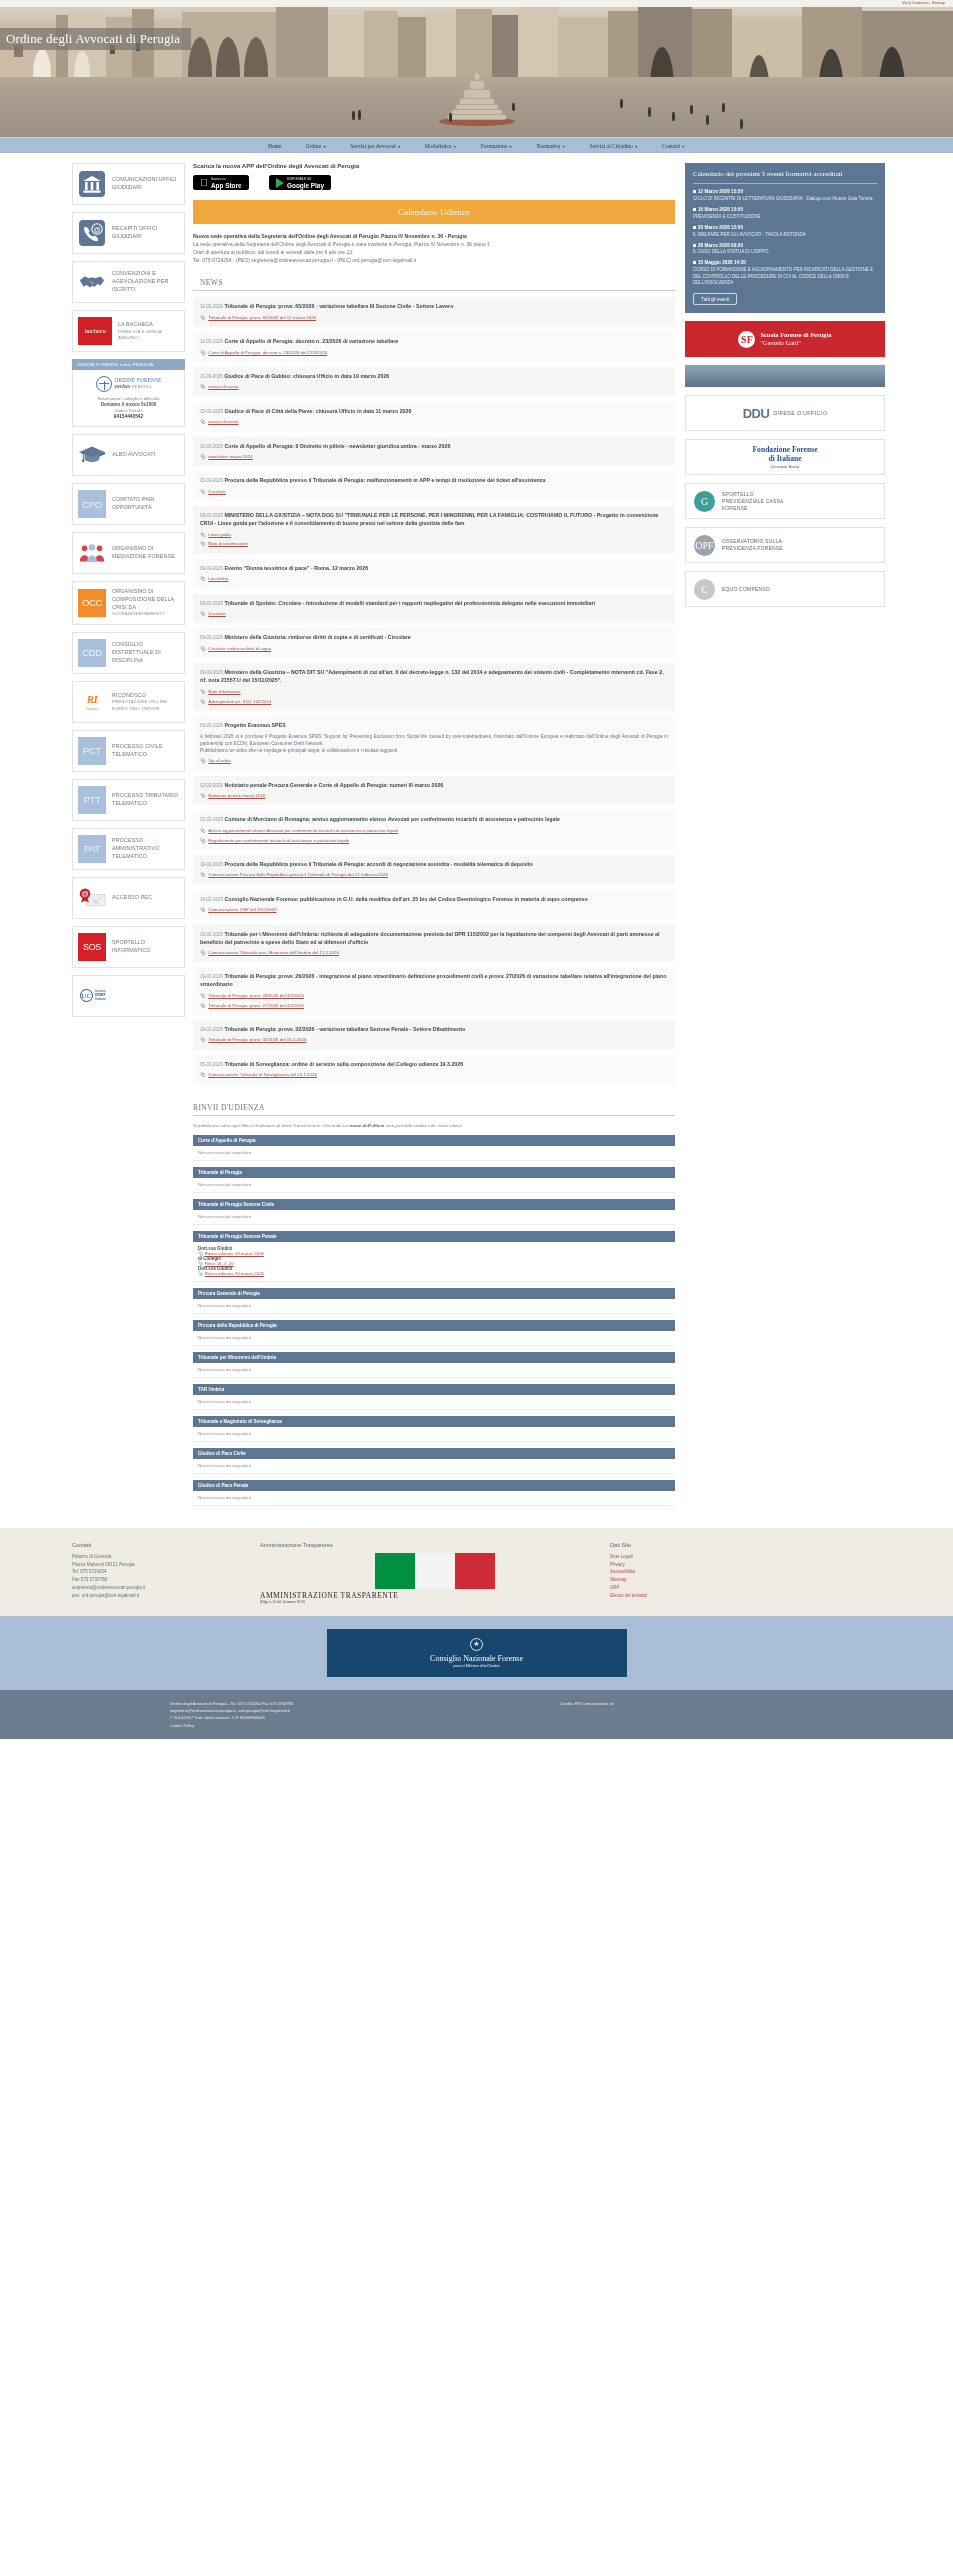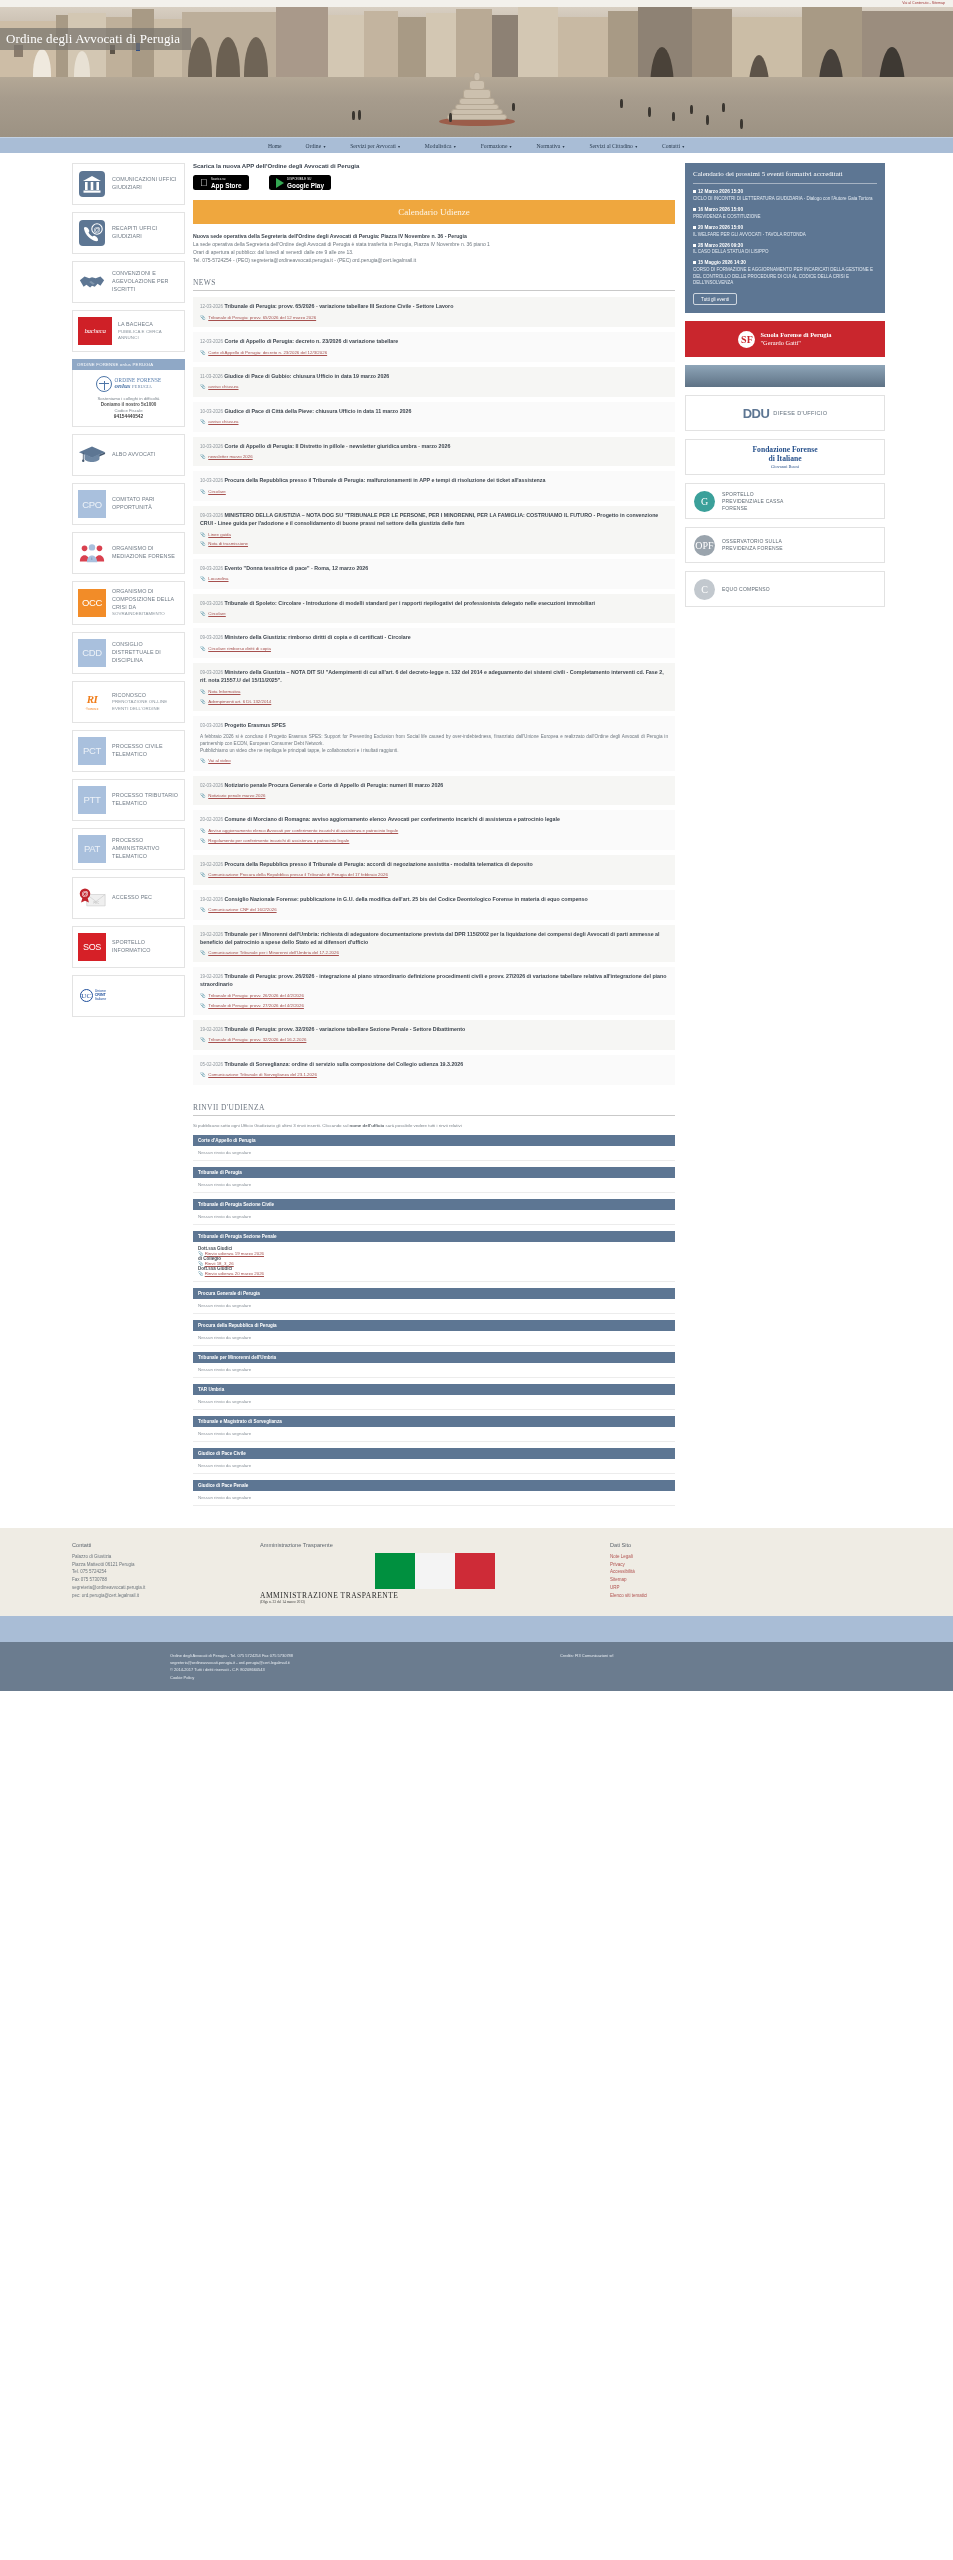--- a/index.html
+++ b/index.html
@@ -160,21 +160,21 @@
     font-family:"Liberation Serif", serif; font-size:9px;
     padding:7px 0; margin-bottom:8px;
   }
   .notice-t { font-size:5.2px; font-weight:bold; color:#3f4750;
      line-height:1.55; text-align:justify; }
   .notice-b { font-size:5px; color:#6d767e; line-height:1.55;
      text-align:justify; margin-top:1px;}
 
   .sec-title {
     font-family:"Liberation Serif", serif; font-size:7.5px; color:#6d7681;
-    letter-spacing:0.4px; margin:14px 0 3px;
+    letter-spacing:0.4px; margin:14px 7px 3px;
   }
   .sec-rule { height:1px; background:#c9c9c9; margin-bottom:6px; }
 
   .news-item { background:#f6f6f4; padding:6px 7px; margin-bottom:5px; }
   .news-item.alt { background:#fafafa; }
   .news-date { font-size:4.5px; color:#8d959c; }
   .news-head { font-size:5.3px; font-weight:bold; color:#3f4750; line-height:1.5; }
   .news-body { font-size:4.7px; color:#6d767e; line-height:1.55; margin-top:3px;
      text-align:justify; }
   .news-att { display:flex; align-items:flex-start; gap:2.5px; margin-top:3.5px; }
@@ -771,20 +771,25 @@
         <a class="ft-link" href="#">Privacy</a>
         <a class="ft-link" href="#">Accessibilità</a>
         <a class="ft-link" href="#">Sitemap</a>
         <a class="ft-link" href="#">URP</a>
         <a class="ft-link" href="#">Elenco siti tematici</a>
       </div>
   </div>
 </div>
 
 <div class="footer-logos">
+  <a class="logo-box cnf" href="#">
+    <span class="emblem">★</span>
+    <span class="cnf-t">Consiglio Nazionale Forense</span>
+    <span class="cnf-s">presso il Ministero della Giustizia</span>
+  </a>
 </div>
 
 <div class="footer-bottom">
   <div class="fb1" id="fbLeftHost">
       <span class="fb-l">Ordine degli Avvocati di Perugia - Tel. 075 5724254 Fax 075 5730788</span>
       <span class="fb-l">segreteria@ordineavvocati.perugia.it - ord.perugia@cert.legalmail.it</span>
       <span class="fb-l">© 2014-2017 Tutti i diritti riservati - C.F. 80208660543</span>
       <span class="fb-l">Cookie Policy</span>
     </div>
   <div class="fb2">

